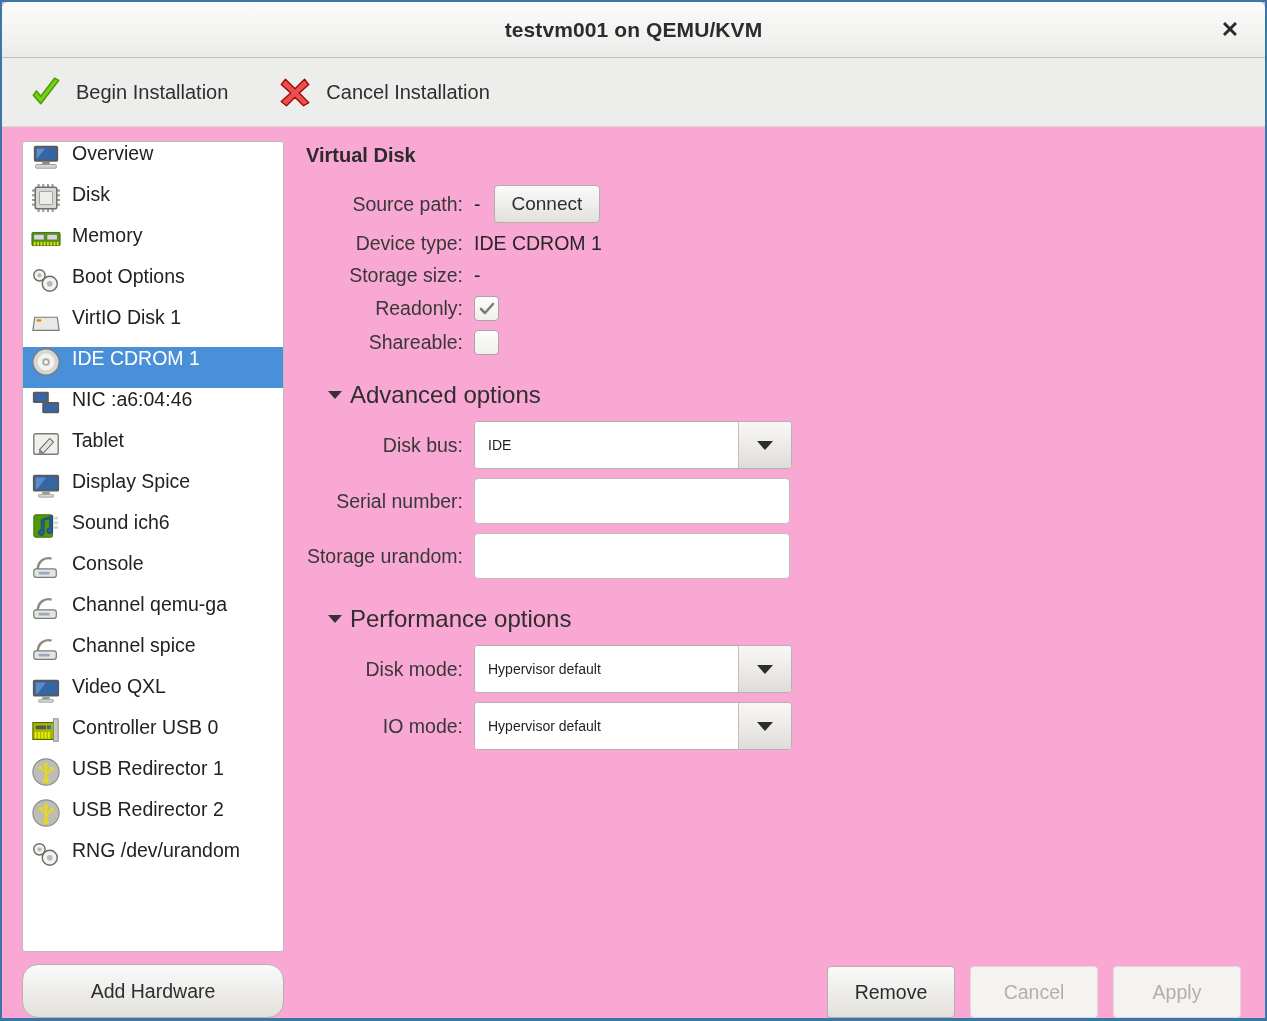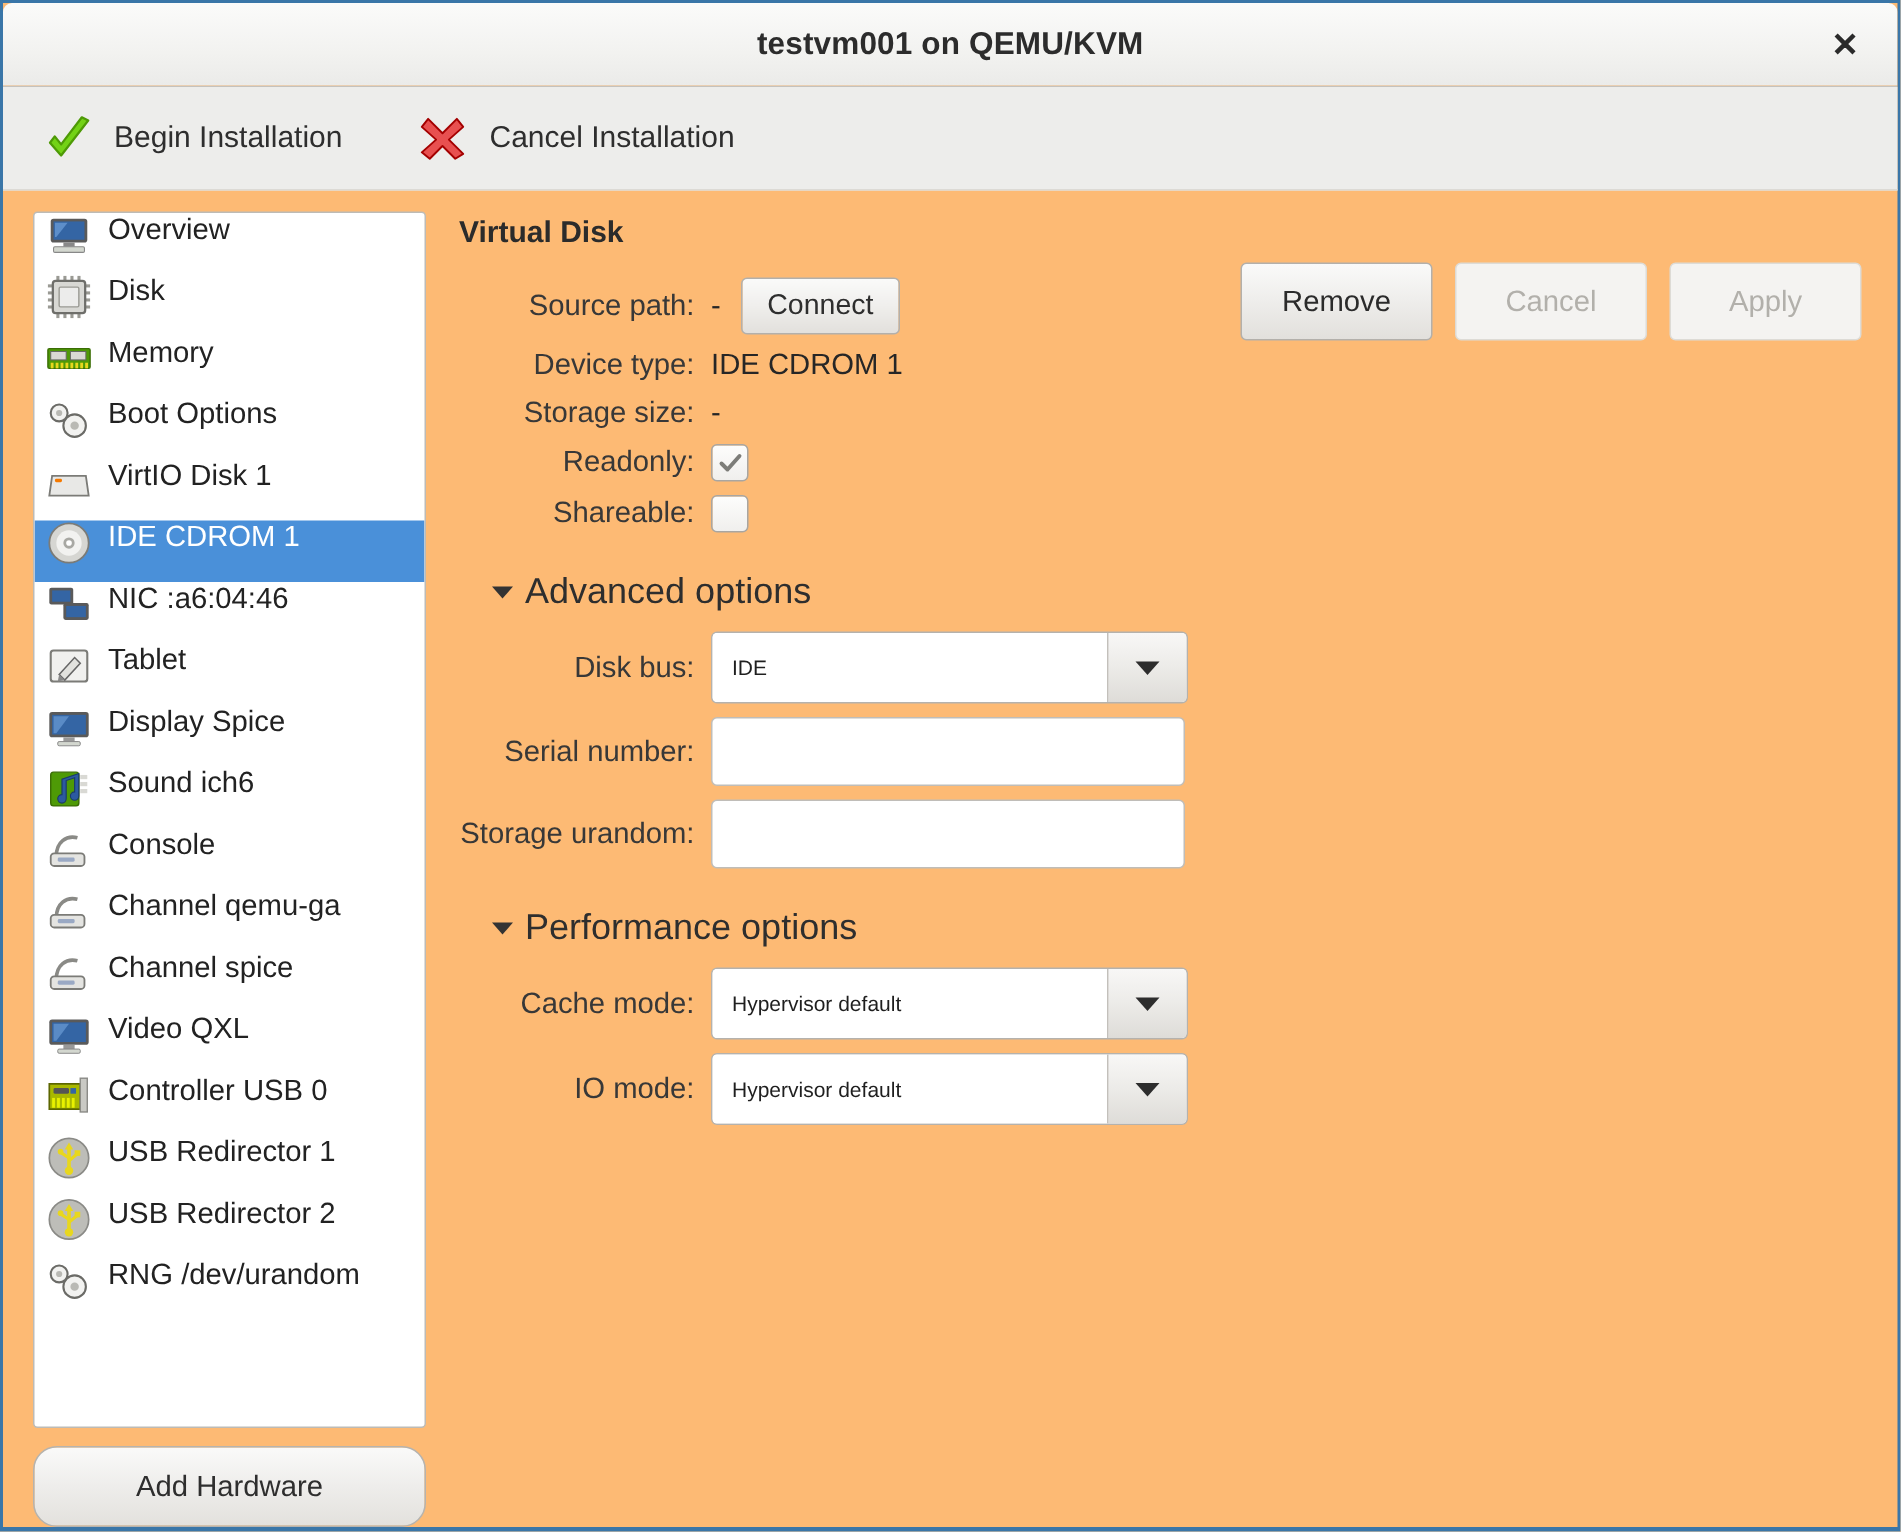--- a/index.html
+++ b/index.html
@@ -11,21 +11,21 @@
     font-family: "Liberation Sans", sans-serif;
     overflow: hidden;
   }
   .window {
     position: absolute;
     left: 0; top: 0;
     width: 1267px; height: 1021px;
     box-sizing: border-box;
     border: 2px solid #3a76a8;
     border-bottom: 3px solid #3a76a8;
-    background: #fdba74;
+    background: #f9a8d4;
     display: flex;
     flex-direction: column;
   }
   
   .titlebar {
     position: relative;
     height: 55px;
     min-height: 55px;
     background: linear-gradient(to bottom, #fbfbfa 0%, #f2f2f0 60%, #ebebe9 100%);
     border-bottom: 1px solid #c5c2bd;
@@ -125,20 +125,21 @@
     border-radius: 16px;
     display: flex; align-items: center; justify-content: center;
     font-size: 19.5px;
     color: #2e2e2e;
     cursor: pointer;
   }
   
   .content-col {
     flex: 1;
     display: flex;
+    flex-direction: column;
     padding-left: 22px;
     min-width: 0;
   }
   .content-main { flex: 1; min-height: 0; }
   .panel-title {
     font-size: 20px;
     font-weight: bold;
     color: #2b2b2b;
     margin: 3px 0 18px 0;
   }
@@ -632,21 +633,21 @@
           <div class="flabel">Storage urandom:</div>
           <input class="textfield" type="text" value="" style="">
         </div>
 
         <div class="section-head">
           <span class="tri"></span>
           <span class="section-title">Performance options</span>
         </div>
 
         <div class="frow">
-          <div class="flabel">Cache mode:</div>
+          <div class="flabel">Disk mode:</div>
           <div class="combo">
             <div class="cval">Hypervisor default</div>
             <div class="carrow">
                 <i></i>
               </div>
           </div>
         </div>
 
         <div class="frow">
           <div class="flabel">IO mode:</div>

